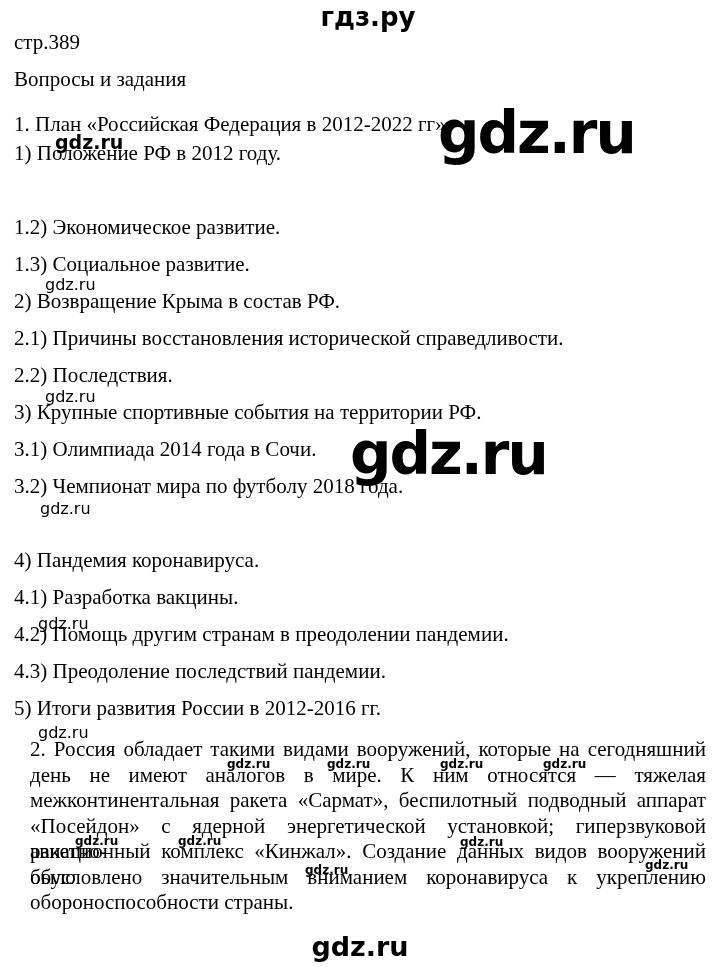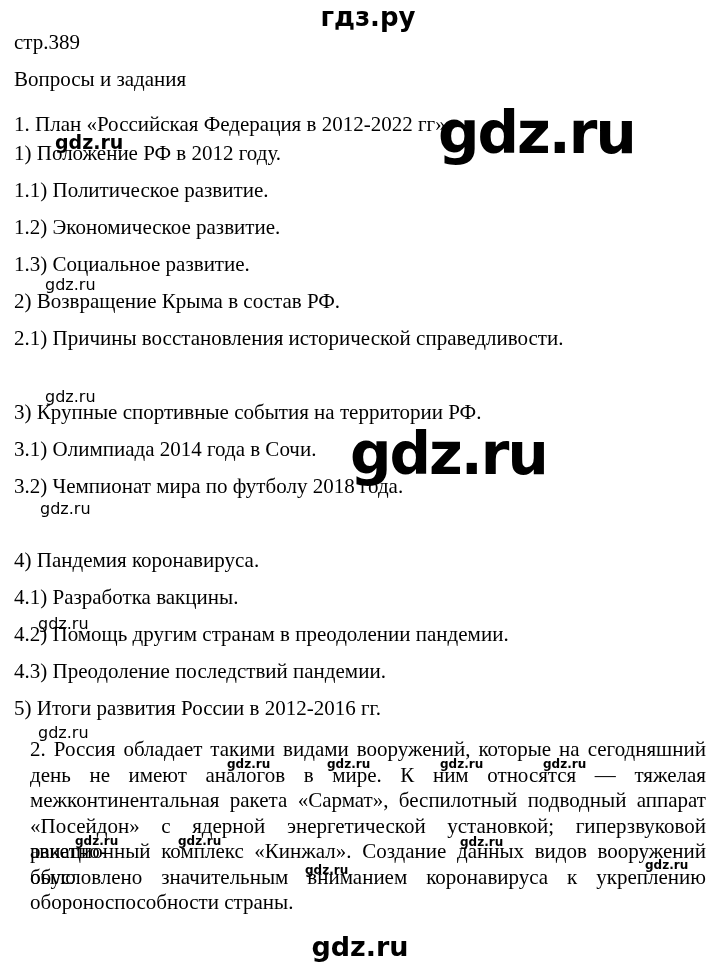--- a/index.html
+++ b/index.html
@@ -38,25 +38,25 @@
 
 <div class="page">
 
   <div class="logo-top">гдз.ру</div>
 
   <div class="line" style="top:30px">стр.389</div>
   <div class="line" style="top:67px">Вопросы и задания</div>
 
   <div class="line" style="top:112px">1. План «Российская Федерация в 2012-2022 гг»</div>
   <div class="line" style="top:141px">1) Положение РФ в 2012 году.</div>
-  <div class="line" style="top:178px">1.1) Политическое развитие.</div>
   <div class="line" style="top:215px">1.2) Экономическое развитие.</div>
   <div class="line" style="top:252px">1.3) Социальное развитие.</div>
   <div class="line" style="top:289px">2) Возвращение Крыма в состав РФ.</div>
   <div class="line" style="top:326px">2.1) Причины восстановления исторической справедливости.</div>
+  <div class="line" style="top:363px">2.2) Последствия.</div>
   <div class="line" style="top:400px">3) Крупные спортивные события на территории РФ.</div>
   <div class="line" style="top:437px">3.1) Олимпиада 2014 года в Сочи.</div>
   <div class="line" style="top:474px">3.2) Чемпионат мира по футболу 2018 года.</div>
   <div class="line" style="top:548px">4) Пандемия коронавируса.</div>
   <div class="line" style="top:585px">4.1) Разработка вакцины.</div>
   <div class="line" style="top:622px">4.2) Помощь другим странам в преодолении пандемии.</div>
   <div class="line" style="top:659px">4.3) Преодоление последствий пандемии.</div>
   <div class="line" style="top:696px">5) Итоги развития России в 2012-2016 гг.</div>
 
   <div class="para">

